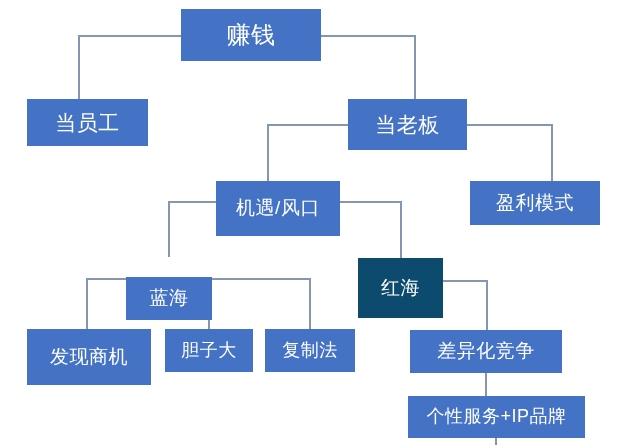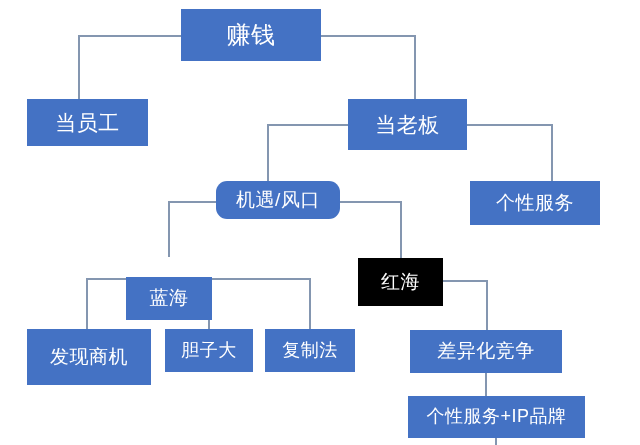--- a/index.html
+++ b/index.html
@@ -63,30 +63,30 @@
   <div id="nodes">
       <div class="node" style="left: 181px; top: 9px; width: 140px; height: 52px; background: rgb(68, 114, 196); color: rgb(255, 255, 255); font-size: 24px;">
         <span class="node-label">赚钱</span>
       </div>
       <div class="node" style="left: 27px; top: 99px; width: 121px; height: 47px; background: rgb(68, 114, 196); color: rgb(255, 255, 255); font-size: 21px; align-items: center;">
         <span class="node-label">当员工</span>
       </div>
       <div class="node" style="left: 348px; top: 99px; width: 119px; height: 51px; background: rgb(68, 114, 196); color: rgb(255, 255, 255); font-size: 21px;">
         <span class="node-label">当老板</span>
       </div>
-      <div class="node" style="left: 216px; top: 181px; width: 124px; height: 38px; background: rgb(68, 114, 196); color: rgb(255, 255, 255); font-size: 19px; border-radius: 11px;">
+      <div class="node" style="left: 216px; top: 181px; width: 124px; height: 55px; background: rgb(68, 114, 196); color: rgb(255, 255, 255); font-size: 19px;">
         <span class="node-label">机遇/风口</span>
       </div>
       <div class="node" style="left: 470px; top: 181px; width: 130px; height: 44px; background: rgb(68, 114, 196); color: rgb(255, 255, 255); font-size: 19px;">
-        <span class="node-label">个性服务</span>
+        <span class="node-label">盈利模式</span>
       </div>
       <div class="node" style="left: 126px; top: 257px; width: 86px; height: 43px; background: rgb(68, 114, 196); color: rgb(255, 255, 255); font-size: 19px; margin-top: 20px;">
         <span class="node-label">蓝海</span>
       </div>
-      <div class="node" style="left: 358px; top: 258px; width: 85px; height: 48px; background: #000000; color: rgb(255, 255, 255); font-size: 19px;">
+      <div class="node" style="left: 358px; top: 258px; width: 85px; height: 60px; background: #0c4a6e; color: rgb(255, 255, 255); font-size: 19px;">
         <span class="node-label">红海</span>
       </div>
       <div class="node" style="left: 27px; top: 329px; width: 124px; height: 56px; background: rgb(68, 114, 196); color: rgb(255, 255, 255); font-size: 19px;">
         <span class="node-label">发现商机</span>
       </div>
       <div class="node" style="left: 165px; top: 329px; width: 88px; height: 43px; background: rgb(68, 114, 196); color: rgb(255, 255, 255); font-size: 18px;">
         <span class="node-label">胆子大</span>
       </div>
       <div class="node" style="left: 265px; top: 329px; width: 90px; height: 43px; background: rgb(68, 114, 196); color: rgb(255, 255, 255); font-size: 18px;">
         <span class="node-label">复制法</span>

